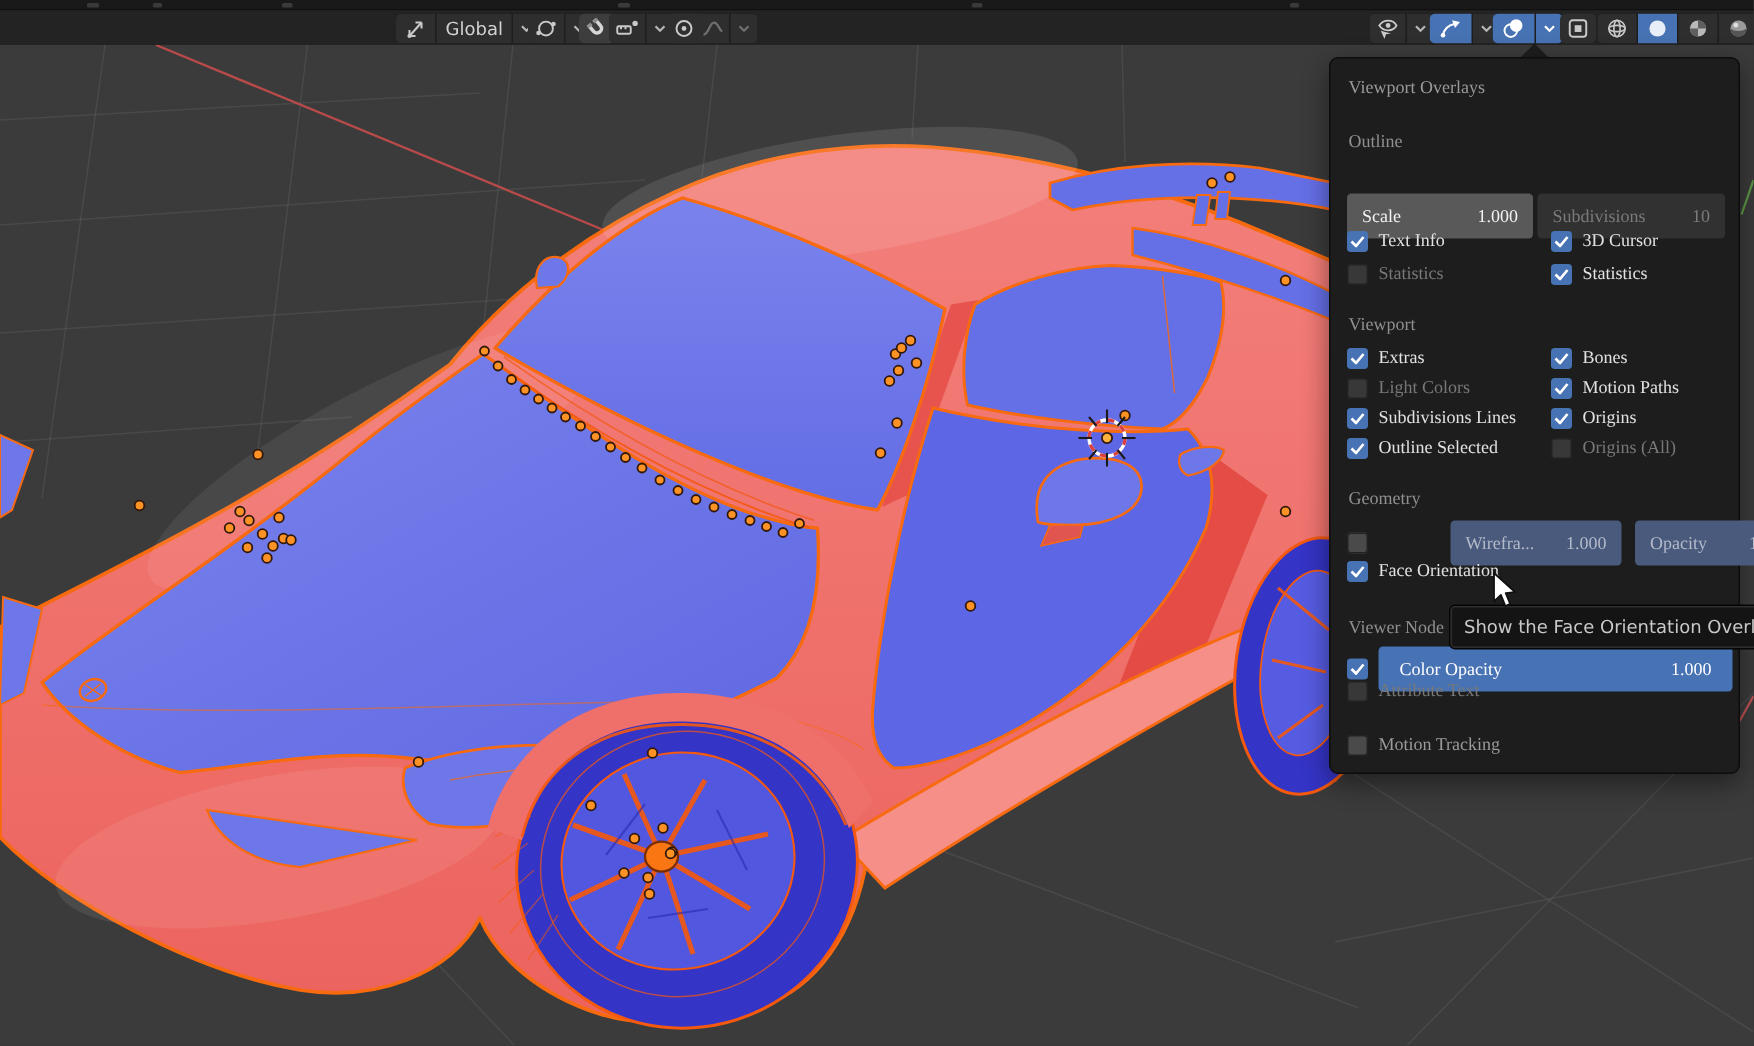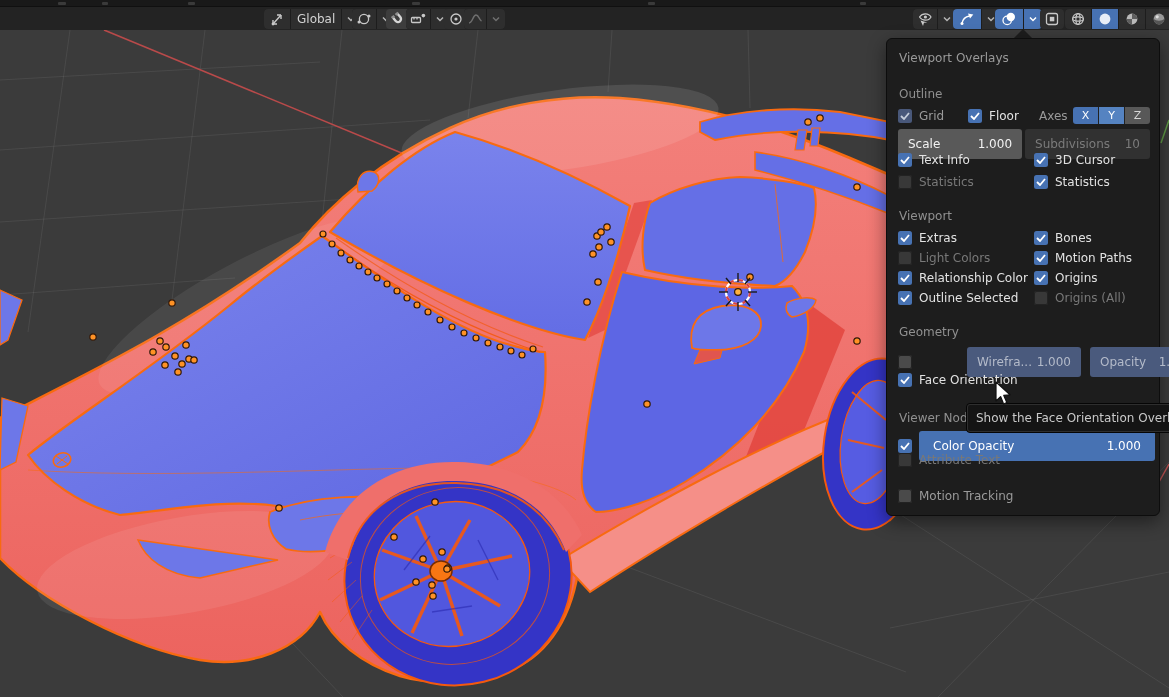--- a/index.html
+++ b/index.html
@@ -13,21 +13,21 @@
   .hgroup{position:absolute;top:2px;height:20px;display:flex;gap:1px;background:#1d1d1d;border-radius:4px;overflow:hidden;}
   .hbtn{height:20px;background:#2e2e2e;display:flex;align-items:center;justify-content:center;padding:0 4px;color:#d2d2d2;font-size:12px;}
   .hbtn.blue{background:#4772b3;color:#fff;}
   .hbtn.pressed{background:#3d3d3d;}
   .hbtn.lbl{padding:0 6px;}
   .icon16{width:16px;height:16px;display:block;}
   .icon16 *{vector-effect:non-scaling-stroke;}
   .caret{width:10px;height:20px;display:flex;align-items:center;justify-content:center;}
   
   #panel{left:886px;top:38px;width:274px;height:478px;background:#1d1d1d;border:1px solid #0d0d0d;
-    border-radius:6px;box-sizing:border-box;box-shadow:0 6px 18px rgba(0,0,0,.45);color:#e2e2e2;font-size:12px;}
+    border-radius:6px;box-sizing:border-box;box-shadow:0 6px 18px rgba(0,0,0,.45);color:#e2e2e2;font-size:12px;font-family:Liberation Serif, serif;}
   #panel-arrow{left:1014px;top:29px;width:0;height:0;border-left:9px solid transparent;border-right:9px solid transparent;border-bottom:9px solid #1d1d1d;}
   .prow{position:absolute;display:flex;align-items:center;}
   .sect{color:#909090;}
   .lb{color:#e2e2e2;white-space:nowrap;}
   .lb.dim{color:#787878;}
   .lb.mid{color:#9a9a9a;}
   .cb{width:14px;height:14px;border-radius:2.5px;box-sizing:border-box;display:flex;align-items:center;justify-content:center;margin-right:7px;flex:none;}
   .cb.on{background:#4772b3;}
   .cb.mutedon{background:#49587a;}
   .cb.off{background:#4a4a4a;box-shadow:inset 0 0 0 1px #222;}
@@ -453,40 +453,20 @@
 <div class="abs" id="panel" style="z-index:3">
 
   <div class="prow" style="left:12px;top:12px">
       <span class="lb mid">Viewport Overlays</span>
     </div>
 
   <div class="prow" style="left:12px;top:48px">
       <span class="sect">Outline</span>
     </div>
 
-  <div class="prow" style="left:11px;top:68px;width:252px">
-    <span class="cb mutedon">
-        <svg class="ck" viewBox="0 0 10 8">
-          <polyline points="1,4 4,7 9,1" fill="none" stroke="#c6cdda" stroke-width="1.8"></polyline>
-        </svg>
-      </span>
-    <span class="lb mid" style="width:40px">Grid</span>
-    <span class="cb on" style="margin-left:9px">
-        <svg class="ck" viewBox="0 0 10 8">
-          <polyline points="1,4 4,7 9,1" fill="none" stroke="#fff" stroke-width="1.8"></polyline>
-        </svg>
-      </span>
-    <span class="lb" style="width:42px">Floor</span>
-    <span class="lb mid" style="margin-left:8px;width:34px">Axes</span>
-    <span class="xyz">
-      <span class="on">X</span>
-      <span class="on2">Y</span>
-      <span class="off">Z</span>
-    </span>
-  </div>
 
   <div class="prow" style="left:11px;top:90px;width:252px;gap:3px">
     <span class="slider gray" style="width:127px">
       <span>Scale</span>
         <span>1.000</span>
     </span>
     <span class="slider darkgray" style="width:128px">
       <span>Subdivisions</span>
         <span>10</span>
     </span>
@@ -552,21 +532,21 @@
         </svg>
       </span>
     <span class="lb">Motion Paths</span>
   </div>
   <div class="prow" style="left:11px;top:232px">
     <span class="cb on">
         <svg class="ck" viewBox="0 0 10 8">
           <polyline points="1,4 4,7 9,1" fill="none" stroke="#fff" stroke-width="1.8"></polyline>
         </svg>
       </span>
-    <span class="lb">Relationship Color</span>
+    <span class="lb">Subdivisions Lines</span>
   </div>
   <div class="prow" style="left:147px;top:232px">
     <span class="cb on">
         <svg class="ck" viewBox="0 0 10 8">
           <polyline points="1,4 4,7 9,1" fill="none" stroke="#fff" stroke-width="1.8"></polyline>
         </svg>
       </span>
     <span class="lb">Origins</span>
   </div>
   <div class="prow" style="left:11px;top:252px">

